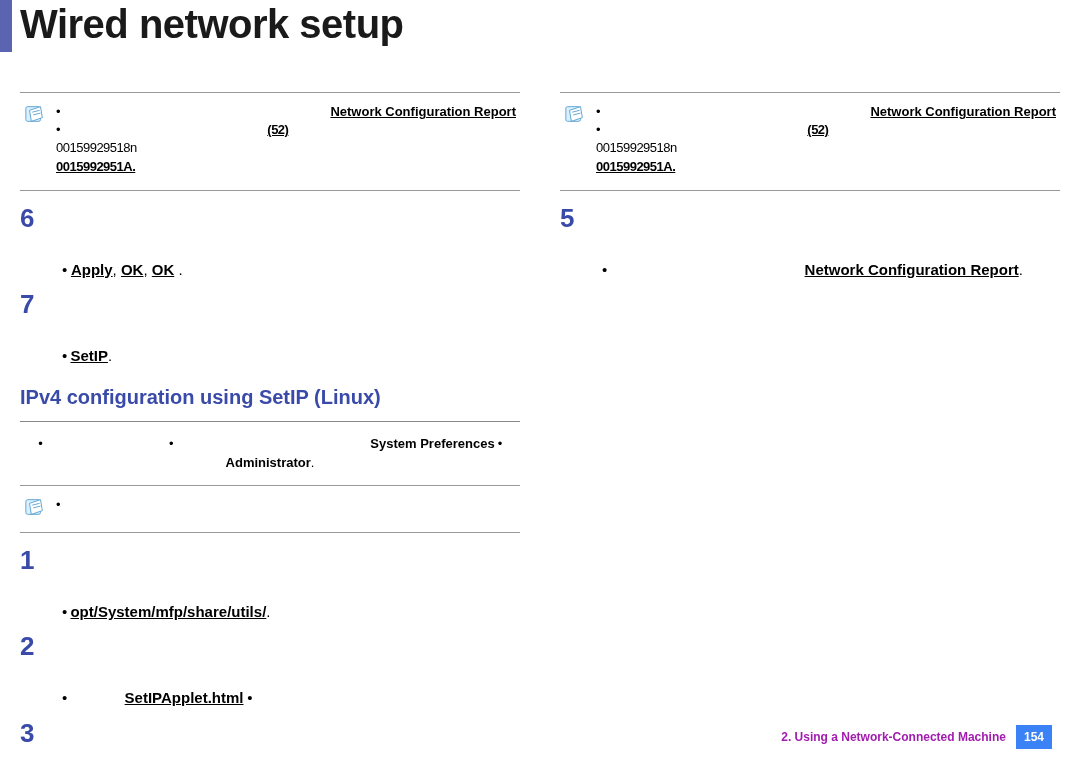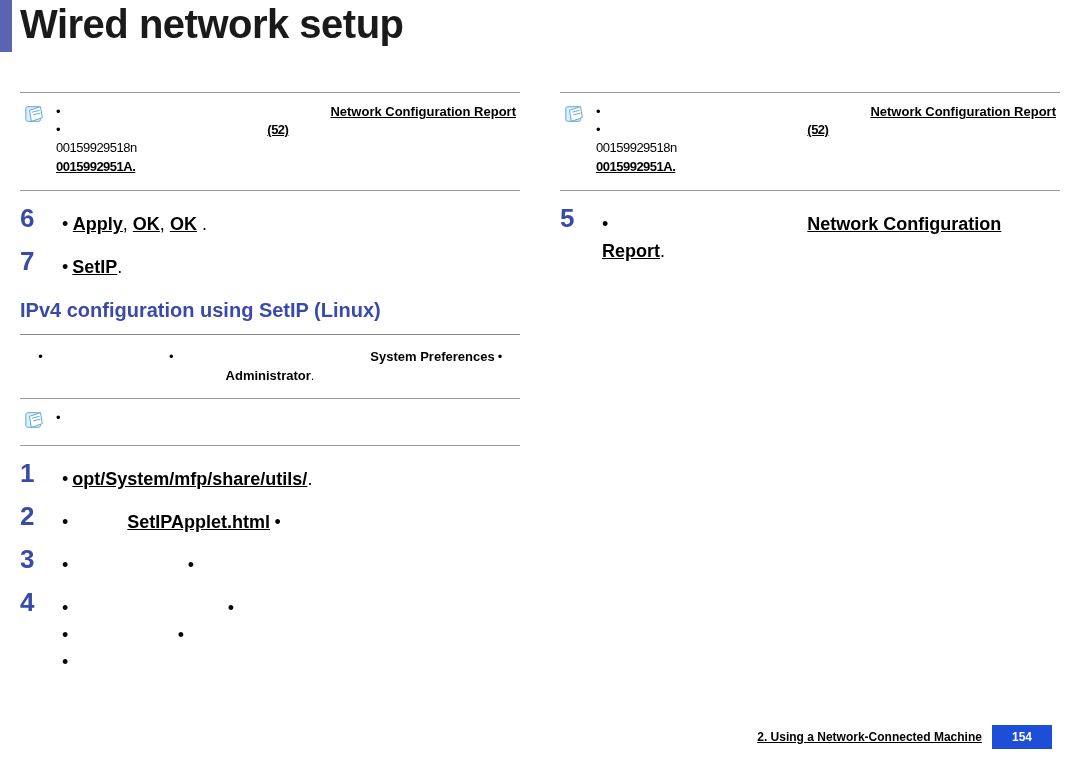--- a/index.html
+++ b/index.html
@@ -71,24 +71,25 @@
   .step-num {
     width: 28px;
     font-size: 26px;
     font-weight: bold;
     color: #3a4aa8;
     line-height: 1;
     flex-shrink: 0;
     text-align: left;
   }
   .step-text {
-    font-size: 18px;
+    font-size: 15px;
     line-height: 1.5;
     flex: 1;
     padding-top: 6px;
+    margin-top: 48px;
   }
   .section-heading {
     font-size: 20px;
     color: #3a4aa8;
     font-weight: 600;
     margin: 18px 0 6px 0;
     border-bottom: 1px solid #888;
     padding-bottom: 12px;
   }
   .intro-para {
@@ -100,25 +101,25 @@
   .footer {
     position: absolute;
     right: 28px;
     bottom: 14px;
     display: flex;
     align-items: center;
     gap: 0;
     font-size: 12px;
     font-weight: bold;
   }
-  .footer-chapter { color: #000000; text-decoration: underline; }
+  .footer-chapter { color: #a21caf; }
   .footer-page {
-    background: #1d4ed8;
+    background: #3b82f6;
     color: #fff;
-    padding: 5px 20px;
+    padding: 5px 8px;
     margin-left: 10px;
     font-weight: bold;
   }
   .corrupt { letter-spacing: -0.5px; }
 </style>
 </head>
 <body>
 
 <div class="tab-bar"></div>
 <div class="page-title">Wired network setup</div>

